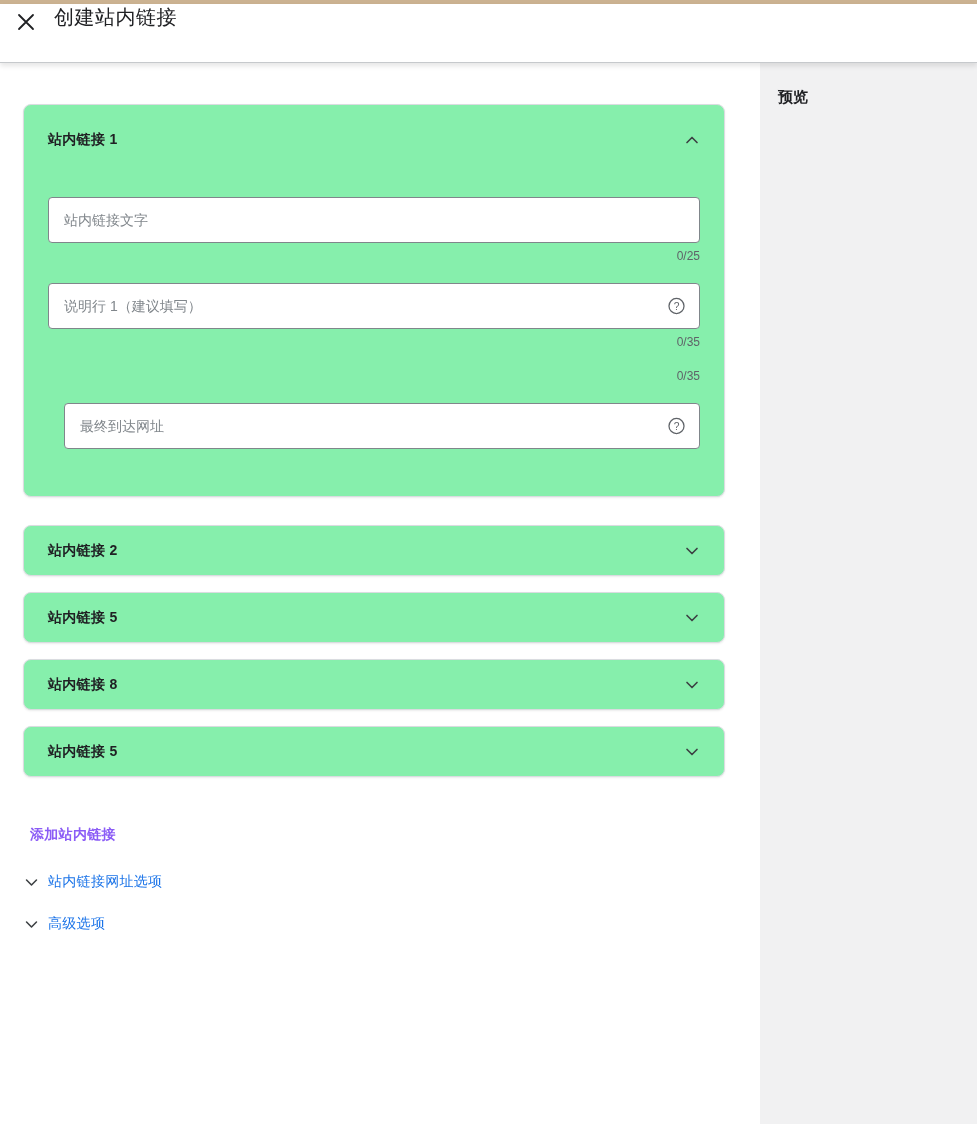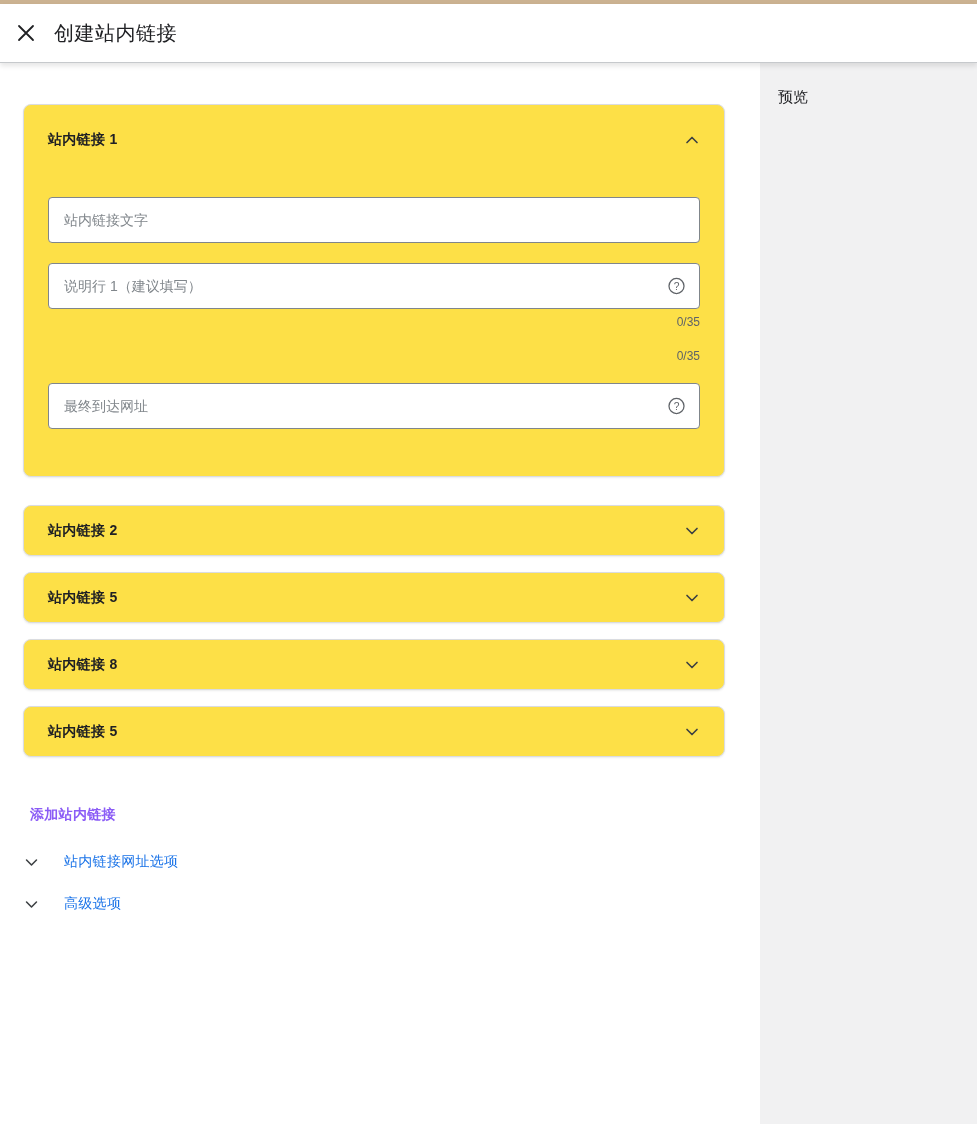--- a/index.html
+++ b/index.html
@@ -8,60 +8,60 @@
     width: 977px; height: 1125px;
     font-family: "Liberation Sans", "DejaVu Sans", sans-serif;
     color: #202124;
     background: #ffffff;
     overflow: hidden;
   }
   .top-accent { height: 4px; background: #cbb291; }
   .dialog-header {
     position: relative; z-index: 10;
     height: 59px; background: #fff;
-    display: flex; align-items: center;
+    display: flex; 
     padding-left: 8px;
     border-bottom: 1px solid #c6c9cc;
     box-shadow: 0 3px 5px rgba(0,0,0,0.10);
   }
   .close-btn {
     width: 36px; height: 36px;
     border: none; background: none; padding: 0;
     display: flex; align-items: center; justify-content: center;
     cursor: pointer;
   }
   .dialog-title {
     font-size: 20px; font-weight: 400; margin: 0 0 0 10px;
     letter-spacing: .5px;
   }
   .content { display: flex; height: 1061px; }
   .form-col { width: 760px; background: #fff; }
   .form-inner { padding: 41px 35px 0 23px; }
   .preview-col { flex: 1; background: #f1f1f2; padding: 25px 0 0 18px; }
-  .preview-title { font-size: 15px; font-weight: 400; }
+  .preview-title { font-size: 15px; font-weight: 700; }
 
   .card {
-    background: #fde047;
+    background: #86efac;
     border: 1px solid #dadce0;
     border-radius: 8px;
     box-shadow: 0 1px 2px rgba(60,64,67,0.10);
   }
   .card.expanded { margin-bottom: 28px; }
   .card.collapsed { margin-bottom: 16px; }
   .card-header {
     display: flex; align-items: center; justify-content: space-between;
     padding: 0 22px 0 24px; cursor: pointer;
   }
   .expanded .card-header { padding-top: 25px; }
   .collapsed .card-header { height: 49px; }
   .card-title { font-size: 14px; font-weight: 700; letter-spacing: .3px; }
 
   .card-body { padding: 47px 24px 27px 24px; }
   .field-row { margin-bottom: 20px; }
-  .field-row:last-child { margin-bottom: 0; }
+  .field-row:last-child { margin-bottom: 0; margin-left: 16px; }
   .input-wrap { position: relative; }
   .text-field {
     width: 100%; height: 46px;
     border: 1px solid #80868b; border-radius: 4px;
     padding: 0 44px 0 15px;
     font-size: 14px; color: #202124;
     font-family: "Liberation Sans", "DejaVu Sans", sans-serif;
     background: #fff; outline: none;
   }
   .text-field::placeholder { color: #80868b; opacity: 1; }
@@ -86,21 +86,21 @@
     letter-spacing: .3px;
     text-decoration: none; cursor: pointer;
   }
   .toggle-link {
     display: flex; align-items: center; gap: 8px;
     margin-top: 29px;
     color: #1a73e8; font-size: 14px;
     cursor: pointer; width: max-content;
   }
   .toggle-link + .toggle-link { margin-top: 24px; }
-  .toggle-link .label { letter-spacing: .3px; margin-left: 16px; }
+  .toggle-link .label { letter-spacing: .3px; }
 </style>
 </head>
 <body>
 
 <div>
   <div class="top-accent"></div>
 
   <header class="dialog-header">
     <button class="close-btn">
       <svg width="18" height="18" viewBox="0 0 18 18">
@@ -121,20 +121,21 @@
             <svg class="chev" width="20" height="20" viewBox="0 0 24 24">
               <polyline points="6,15 12,9 18,15" fill="none" stroke="#3c4043" stroke-width="2" stroke-linecap="round" stroke-linejoin="round"></polyline>
             </svg>
           </div>
           <div class="card-body">
 
             <div class="field-row">
               <div class="input-wrap">
                 <input class="text-field" type="text" placeholder="站内链接文字" style="">
               </div>
+              <div class="counter">0/25</div>
             </div>
 
             <div class="field-row">
               <div class="input-wrap">
                 <input class="text-field" type="text" placeholder="说明行 1（建议填写）" style="">
                 <span class="help-icon">
                   <svg width="19" height="19" viewBox="0 0 24 24">
                     <circle cx="12" cy="12" r="9.5" fill="none" stroke="#5f6368" stroke-width="1.6"></circle>
                     <text x="12" y="16.5" text-anchor="middle" font-size="13" fill="#5f6368" font-family="Liberation Sans, sans-serif">?</text>
                   </svg>

